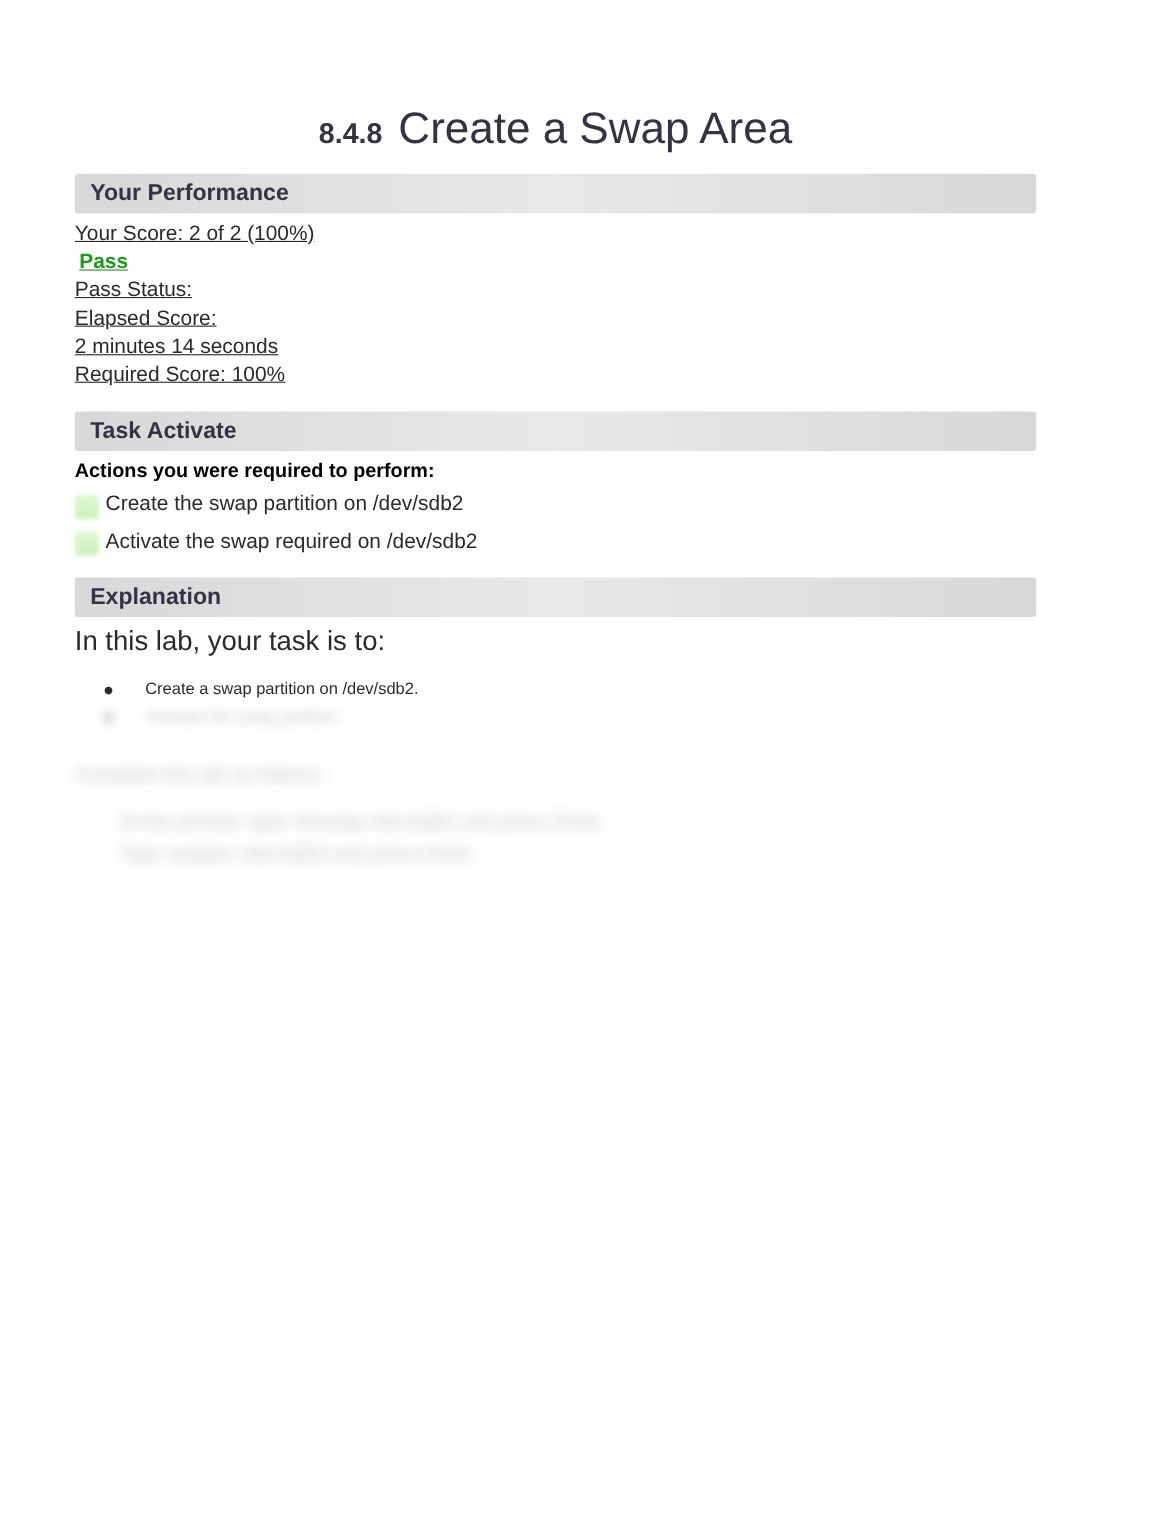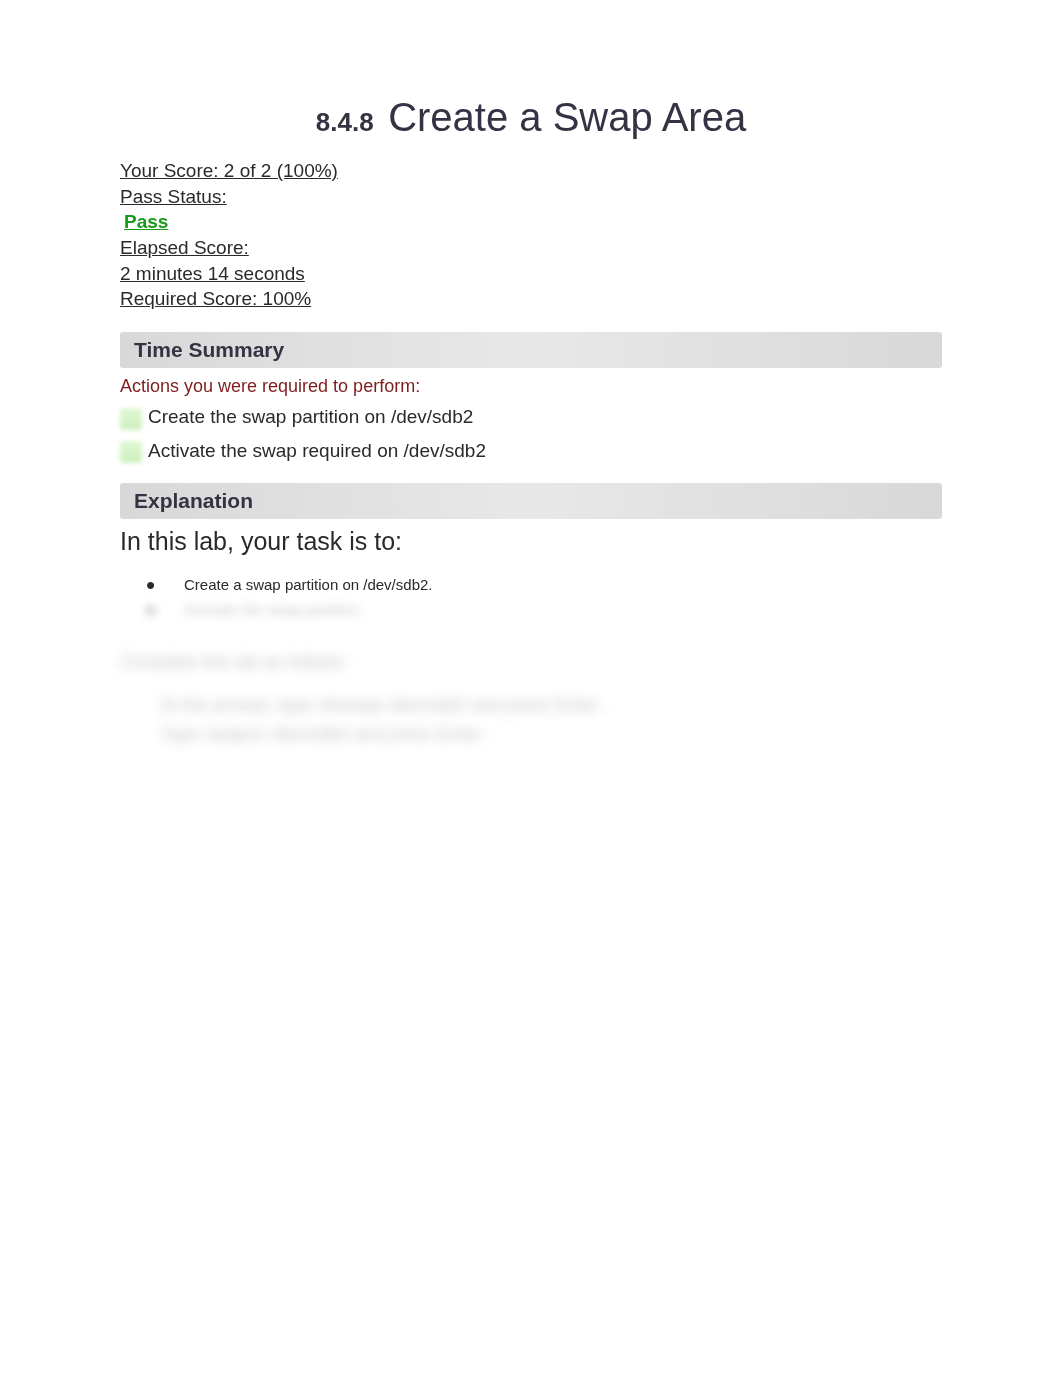--- a/index.html
+++ b/index.html
@@ -8,21 +8,21 @@
       box-sizing: border-box;
     }
     body {
       font-family: Arial, Helvetica, sans-serif;
       background: #ffffff;
       width: 1062px;
       min-height: 1377px;
       color: #2a2a2a;
     }
     .container {
-      padding: 95px 120px 0 120px;
+      padding: 95px 120px 0 68px;
     }
     .title-row {
       text-align: center;
       margin-bottom: 18px;
     }
     .section-number {
       font-size: 26px;
       font-weight: bold;
       color: #333344;
       vertical-align: baseline;
@@ -53,22 +53,23 @@
       display: block;
       text-decoration: underline;
     }
     .pass-status {
       color: #1a9b1a;
       font-weight: bold;
       padding-left: 4px;
     }
     .task-intro {
       font-size: 18px;
-      color: #7f1d1d;
+      color: #000000;
       margin-bottom: 6px;
+      font-weight: bold;
     }
     .task-item {
       display: flex;
       align-items: flex-end;
       margin-bottom: 8px;
       font-size: 19px;
     }
     .task-check {
       width: 22px;
       height: 22px;
@@ -122,30 +123,31 @@
 </head>
 <body>
 
 <div class="container">
 
   <div class="title-row">
     <span class="section-number">8.4.8</span>
     <span class="main-title">Create a Swap Area</span>
   </div>
 
+  <div class="section-header">Your Performance</div>
   <div class="info-block">
     <span class="info-line">Your Score: 2 of 2 (100%)</span>
+    <span class="info-line pass-status">Pass</span>
     <span class="info-line">Pass Status:</span>
-    <span class="info-line pass-status">Pass</span>
     <span class="info-line">Elapsed Score:</span>
     <span class="info-line">2 minutes 14 seconds</span>
     <span class="info-line">Required Score: 100%</span>
   </div>
 
-  <div class="section-header">Time Summary</div>
+  <div class="section-header">Task Activate</div>
   <div class="info-block">
     <div class="task-intro">Actions you were required to perform:</div>
     <div class="task-item">
       <span class="task-check"></span>
       <span>Create the swap partition on /dev/sdb2</span>
     </div>
     <div class="task-item">
       <span class="task-check"></span>
       <span>Activate the swap required on /dev/sdb2</span>
     </div>

